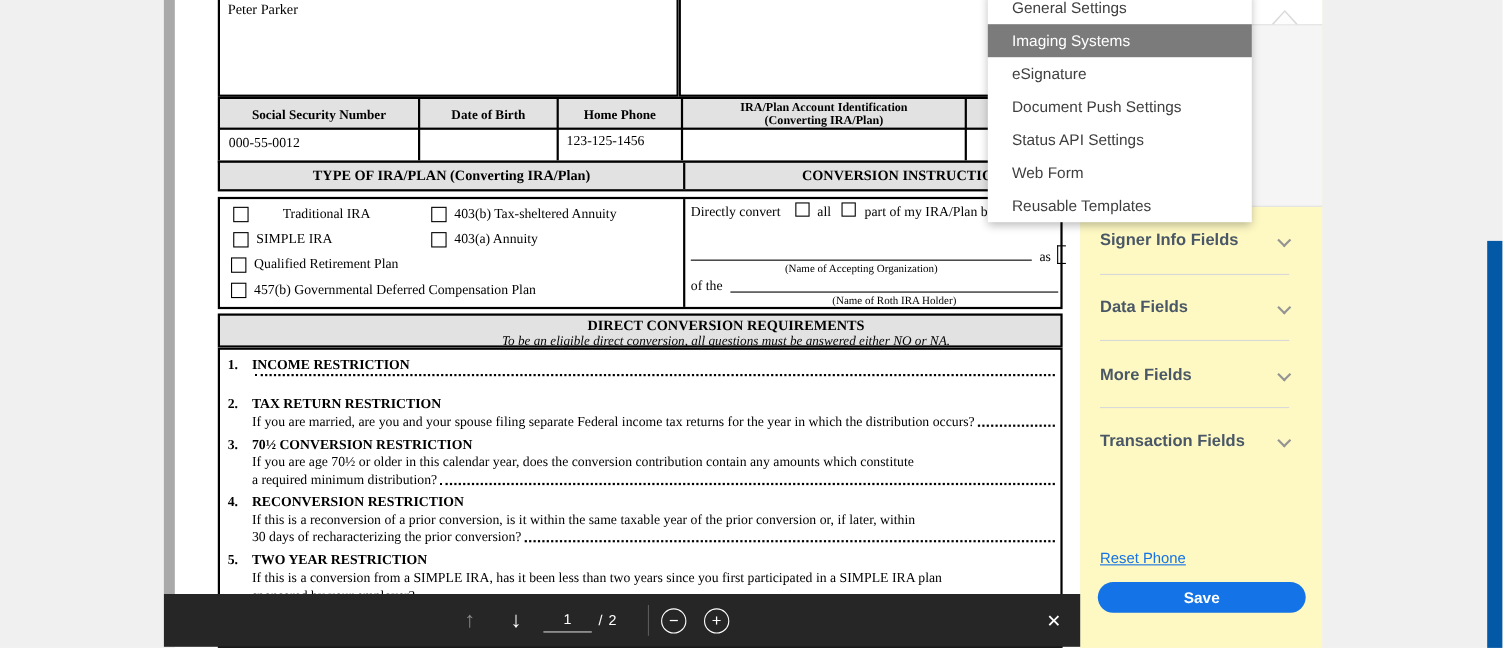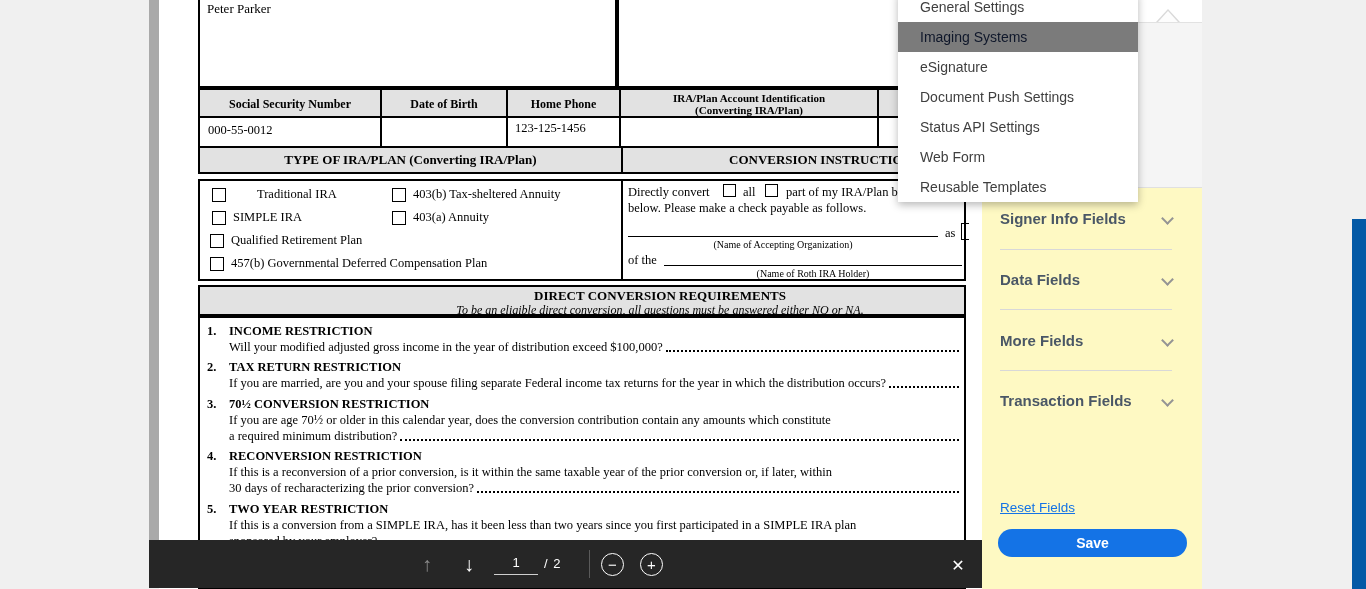--- a/index.html
+++ b/index.html
@@ -64,21 +64,21 @@
   .caret-inner { position:absolute; left:176px; top:11px; width:0; height:0; border-left:10px solid transparent; border-right:10px solid transparent; border-bottom:11px solid #fdfdfd; z-index:7; }
   .psec-label { position:absolute; left:18px; font-weight:bold; font-size:15px; color:#4a5766; }
   .chev { position:absolute; width:9px; height:9px; border-right:2px solid #949494; border-bottom:2px solid #949494; transform:rotate(45deg); }
   .pdiv { position:absolute; left:18px; right:30px; border-top:1px solid #d8d8d8; }
   .reset-link { position:absolute; left:18px; top:500px; font-size:13.5px; color:#1473e6; text-decoration:underline; cursor:pointer; }
   .save-btn { position:absolute; left:16px; top:529px; width:189px; height:28px; background:#1473e6; border:none; border-radius:16px; color:#fff; font-weight:bold; font-size:14px; font-family:"Liberation Sans",sans-serif; cursor:pointer; }
 
   
   .menu { position:absolute; left:898px; top:-8px; width:240px; background:#fff; z-index:30; box-shadow:0 3px 8px rgba(0,0,0,0.28); }
   .menu-item { height:30px; line-height:30px; padding-left:22px; font-size:14px; color:#3f3f3f; cursor:pointer; white-space:nowrap; }
-  .menu-item.selected { background:#7b7b7b; color:#0f172a; }
+  .menu-item.selected { background:#7b7b7b; color:#ffffff; }
 
   .bluebar { position:absolute; left:1352px; top:219px; width:14px; height:370px; background:#0359a6; z-index:16; }
 </style>
 </head>
 <body>
 
 <div class="scroll-strip"></div>
 
 <div class="page"></div>
 
@@ -125,42 +125,40 @@
     <div class="cb" style="left:10px; top:53px;"></div>
     <div class="cblab" style="left:31px; top:52px;">Qualified Retirement Plan</div>
     <div class="cb" style="left:10px; top:76px;"></div>
     <div class="cblab" style="left:31px; top:75px;">457(b) Governmental Deferred Compensation Plan</div>
 
     <div class="convtxt" style="left:428px; top:4px;">Directly convert</div>
     <div class="cb" style="left:523px; top:3px; width:13px; height:13px;"></div>
     <div class="convtxt" style="left:543px; top:4px;">all</div>
     <div class="cb" style="left:565px; top:3px; width:13px; height:13px;"></div>
     <div class="convtxt" style="left:586px; top:4px;">part of my IRA/Plan b</div>
-    <div class="convtxt" style="left:428px; top:20px;">below. Please make a check payable as follows.</div>
     <div class="uline" style="left:428px; top:42px; width:310px; height:14px;"></div>
     <div class="convtxt" style="left:745px; top:45px;">as</div>
     <div class="bracket" style="left:761px; top:42px; width:8px; height:17px;"></div>
     <div class="cap" style="left:428px; top:58px; width:310px;">(Name of Accepting Organization)</div>
     <div class="convtxt" style="left:428px; top:72px;">of the</div>
     <div class="uline" style="left:464px; top:72px; width:298px; height:13px;"></div>
     <div class="cap" style="left:464px; top:87px; width:298px;">(Name of Roth IRA Holder)</div>
   </div>
 
   <div class="dcr">
     <div class="wrap">
       <div class="t">DIRECT CONVERSION REQUIREMENTS</div>
       <div class="s">To be an eligible direct conversion, all questions must be answered either NO or NA.</div>
     </div>
   </div>
 
   <div class="qbox">
     <div class="qnum" style="top:6px;">1.</div>
     <div class="qtitle" style="top:6px;">INCOME RESTRICTION</div>
     <div class="qline" style="top:22px;">
-        <span class="t">Will your modified adjusted gross income in the year of distribution exceed $100,000?</span>
         <span class="lead"></span>
       </div>
 
     <div class="qnum" style="top:42px;">2.</div>
     <div class="qtitle" style="top:42px;">TAX RETURN RESTRICTION</div>
     <div class="qline" style="top:58px;">
         <span class="t">If you are married, are you and your spouse filing separate Federal income tax returns for the year in which the distribution occurs?</span>
         <span class="lead"></span>
       </div>
 
@@ -209,21 +207,21 @@
   <span class="chev" style="left:181px; top:275px;"></span>
   <div class="pdiv" style="top:309px;"></div>
 
   <div class="psec-label" style="top:332px;">More Fields</div>
   <span class="chev" style="left:181px; top:336px;"></span>
   <div class="pdiv" style="top:370px;"></div>
 
   <div class="psec-label" style="top:392px;">Transaction Fields</div>
   <span class="chev" style="left:181px; top:396px;"></span>
 
-  <div class="reset-link">Reset Fields</div>
+  <div class="reset-link">Reset Phone</div>
   <button class="save-btn">Save</button>
 </div>
 
 <div class="toolbar">
   <div class="tb arrow dim" style="left:264px;">
       <span>↑</span>
     </div>
   <div class="tb arrow" style="left:306px;">
       <span>↓</span>
     </div>

